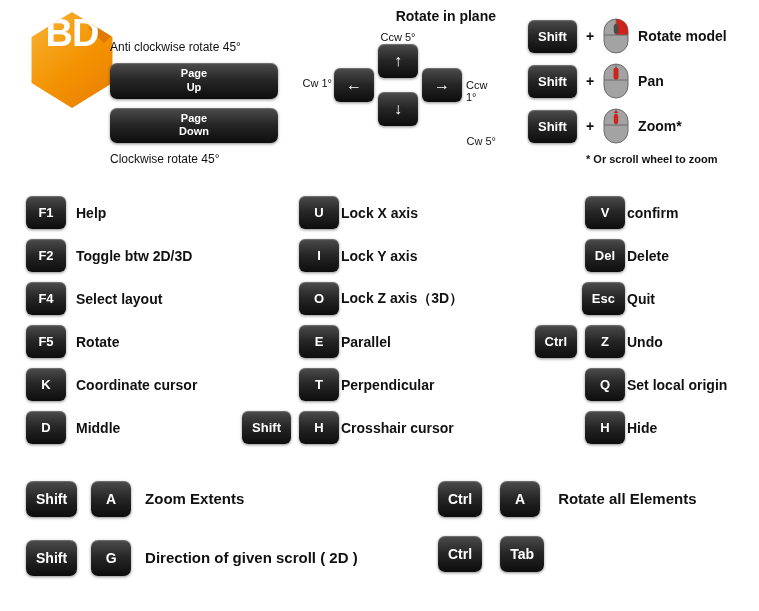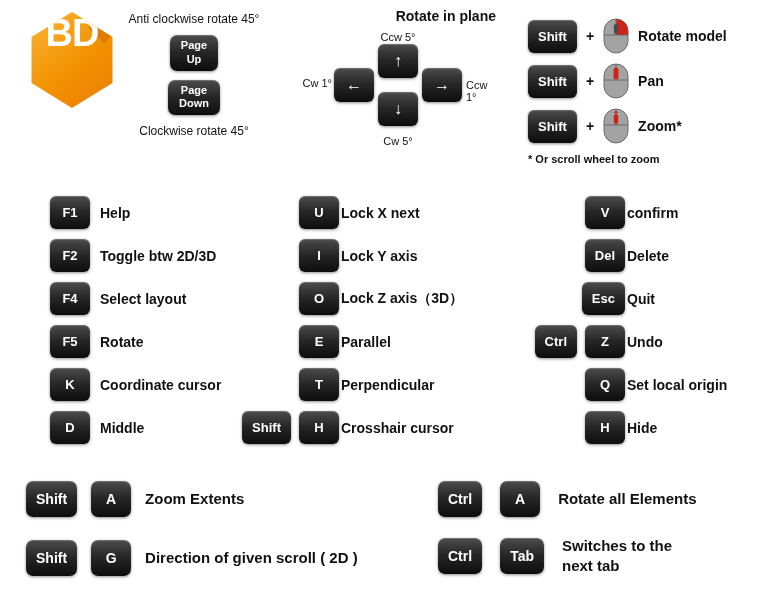--- a/index.html
+++ b/index.html
@@ -34,54 +34,54 @@
     display:flex; align-items:flex-start; justify-content:center;
   }
   .hex-facet {
     position:absolute; top:5px; right:3px; width:22px; height:22px;
     background:#e07a00; transform:rotate(45deg);
   }
   .hex-text { position:relative; color:#fff; font-size:38px; font-weight:bold; letter-spacing:-1px; }
 
   
   .pggroup {
-    position:absolute; left:110px; top:12px; width:168px;
-    display:flex; flex-direction:column; align-items:center; gap:9px;
+    position:absolute; left:110px; top:40px; width:168px;
+    display:flex; flex-direction:column; gap:9px;
   }
   .pg-label { font-size:12px; color:#111; }
 
   
   .rotgroup { position:absolute; left:300px; top:8px; width:196px; height:152px; }
   .rot-title { position:absolute; top:0; width:100%; text-align:right; font-weight:bold; font-size:14px; }
   .rot-sub { position:absolute; font-size:11px; color:#111; }
   .rot-ccw5 { top:23px; width:100%; text-align:center; }
   .rot-cw1  { left:0; top:69px; width:32px; text-align:right; }
   .rot-ccw1 { left:166px; top:71px; }
-  .rot-cw5  { top:127px; width:100%; text-align:center; }
+  .rot-cw5  { top:127px; width:100%; text-align:right; }
   .key-up    { left:78px;  top:36px; }
   .key-left  { left:34px;  top:60px; }
   .key-right { left:122px; top:60px; }
   .key-down  { left:78px;  top:84px; }
 
   
   .mousegroup { position:absolute; left:528px; top:18px; }
   .mrow { display:flex; align-items:center; gap:9px; height:36px; margin-bottom:9px; }
   .plus { font-weight:bold; font-size:14px; }
   .mlabel { font-weight:bold; font-size:14px; white-space:nowrap; }
   .mouse-svg { flex:0 0 auto; }
-  .mfootnote { font-size:11px; font-weight:bold; margin-top:3px; }
+  .mfootnote { font-size:11px; font-weight:bold; margin-left:58px; margin-top:3px; }
 
   
   .col { position:absolute; top:196px; }
   .col-left  { left:26px; }
   .col-mid   { left:225px; }
   .col-right { left:515px; }
   .srow { display:flex; align-items:center; height:33px; margin-bottom:10px; }
   .kslot { display:flex; align-items:center; gap:8px; }
-  .kslot-left  { width:48px;  justify-content:flex-start;margin-left:24px; }
+  .kslot-left  { width:48px;  justify-content:flex-start; }
   .kslot-mid   { width:114px; justify-content:flex-end; }
   .kslot-right { width:110px; justify-content:flex-end; }
   .slabel { font-weight:bold; font-size:14px; margin-left:2px; white-space:nowrap; }
 
   
   .brow { position:absolute; display:flex; align-items:center; gap:14px; }
   .brow-r { gap:18px; }
   .blabel { font-weight:bold; font-size:15px; white-space:pre-line; line-height:1.35; }
 </style>
 </head>
@@ -193,21 +193,21 @@
         </div>
       <span class="slabel">Middle</span>
     </div>
   </div>
 
   <div class="col col-mid">
     <div class="srow">
       <div class="kslot kslot-mid">
           <span class="key">U</span>
         </div>
-      <span class="slabel">Lock X next</span>
+      <span class="slabel">Lock X axis</span>
     </div>
     <div class="srow">
       <div class="kslot kslot-mid">
           <span class="key">I</span>
         </div>
       <span class="slabel">Lock Y axis</span>
     </div>
     <div class="srow">
       <div class="kslot kslot-mid">
           <span class="key">O</span>
@@ -286,17 +286,15 @@
     <span class="blabel">Direction of given scroll ( 2D )</span>
   </div>
   <div class="brow brow-r" style="left:438px; top:481px;">
     <span class="key key-lg">Ctrl</span>
     <span class="key key-lg">A</span>
     <span class="blabel">Rotate all Elements</span>
   </div>
   <div class="brow brow-r" style="left:438px; top:536px;">
     <span class="key key-lg">Ctrl</span>
     <span class="key key-lg">Tab</span>
-    <span class="blabel">Switches to the
-next tab</span>
   </div>
 
 </div>
 
 </body></html>

